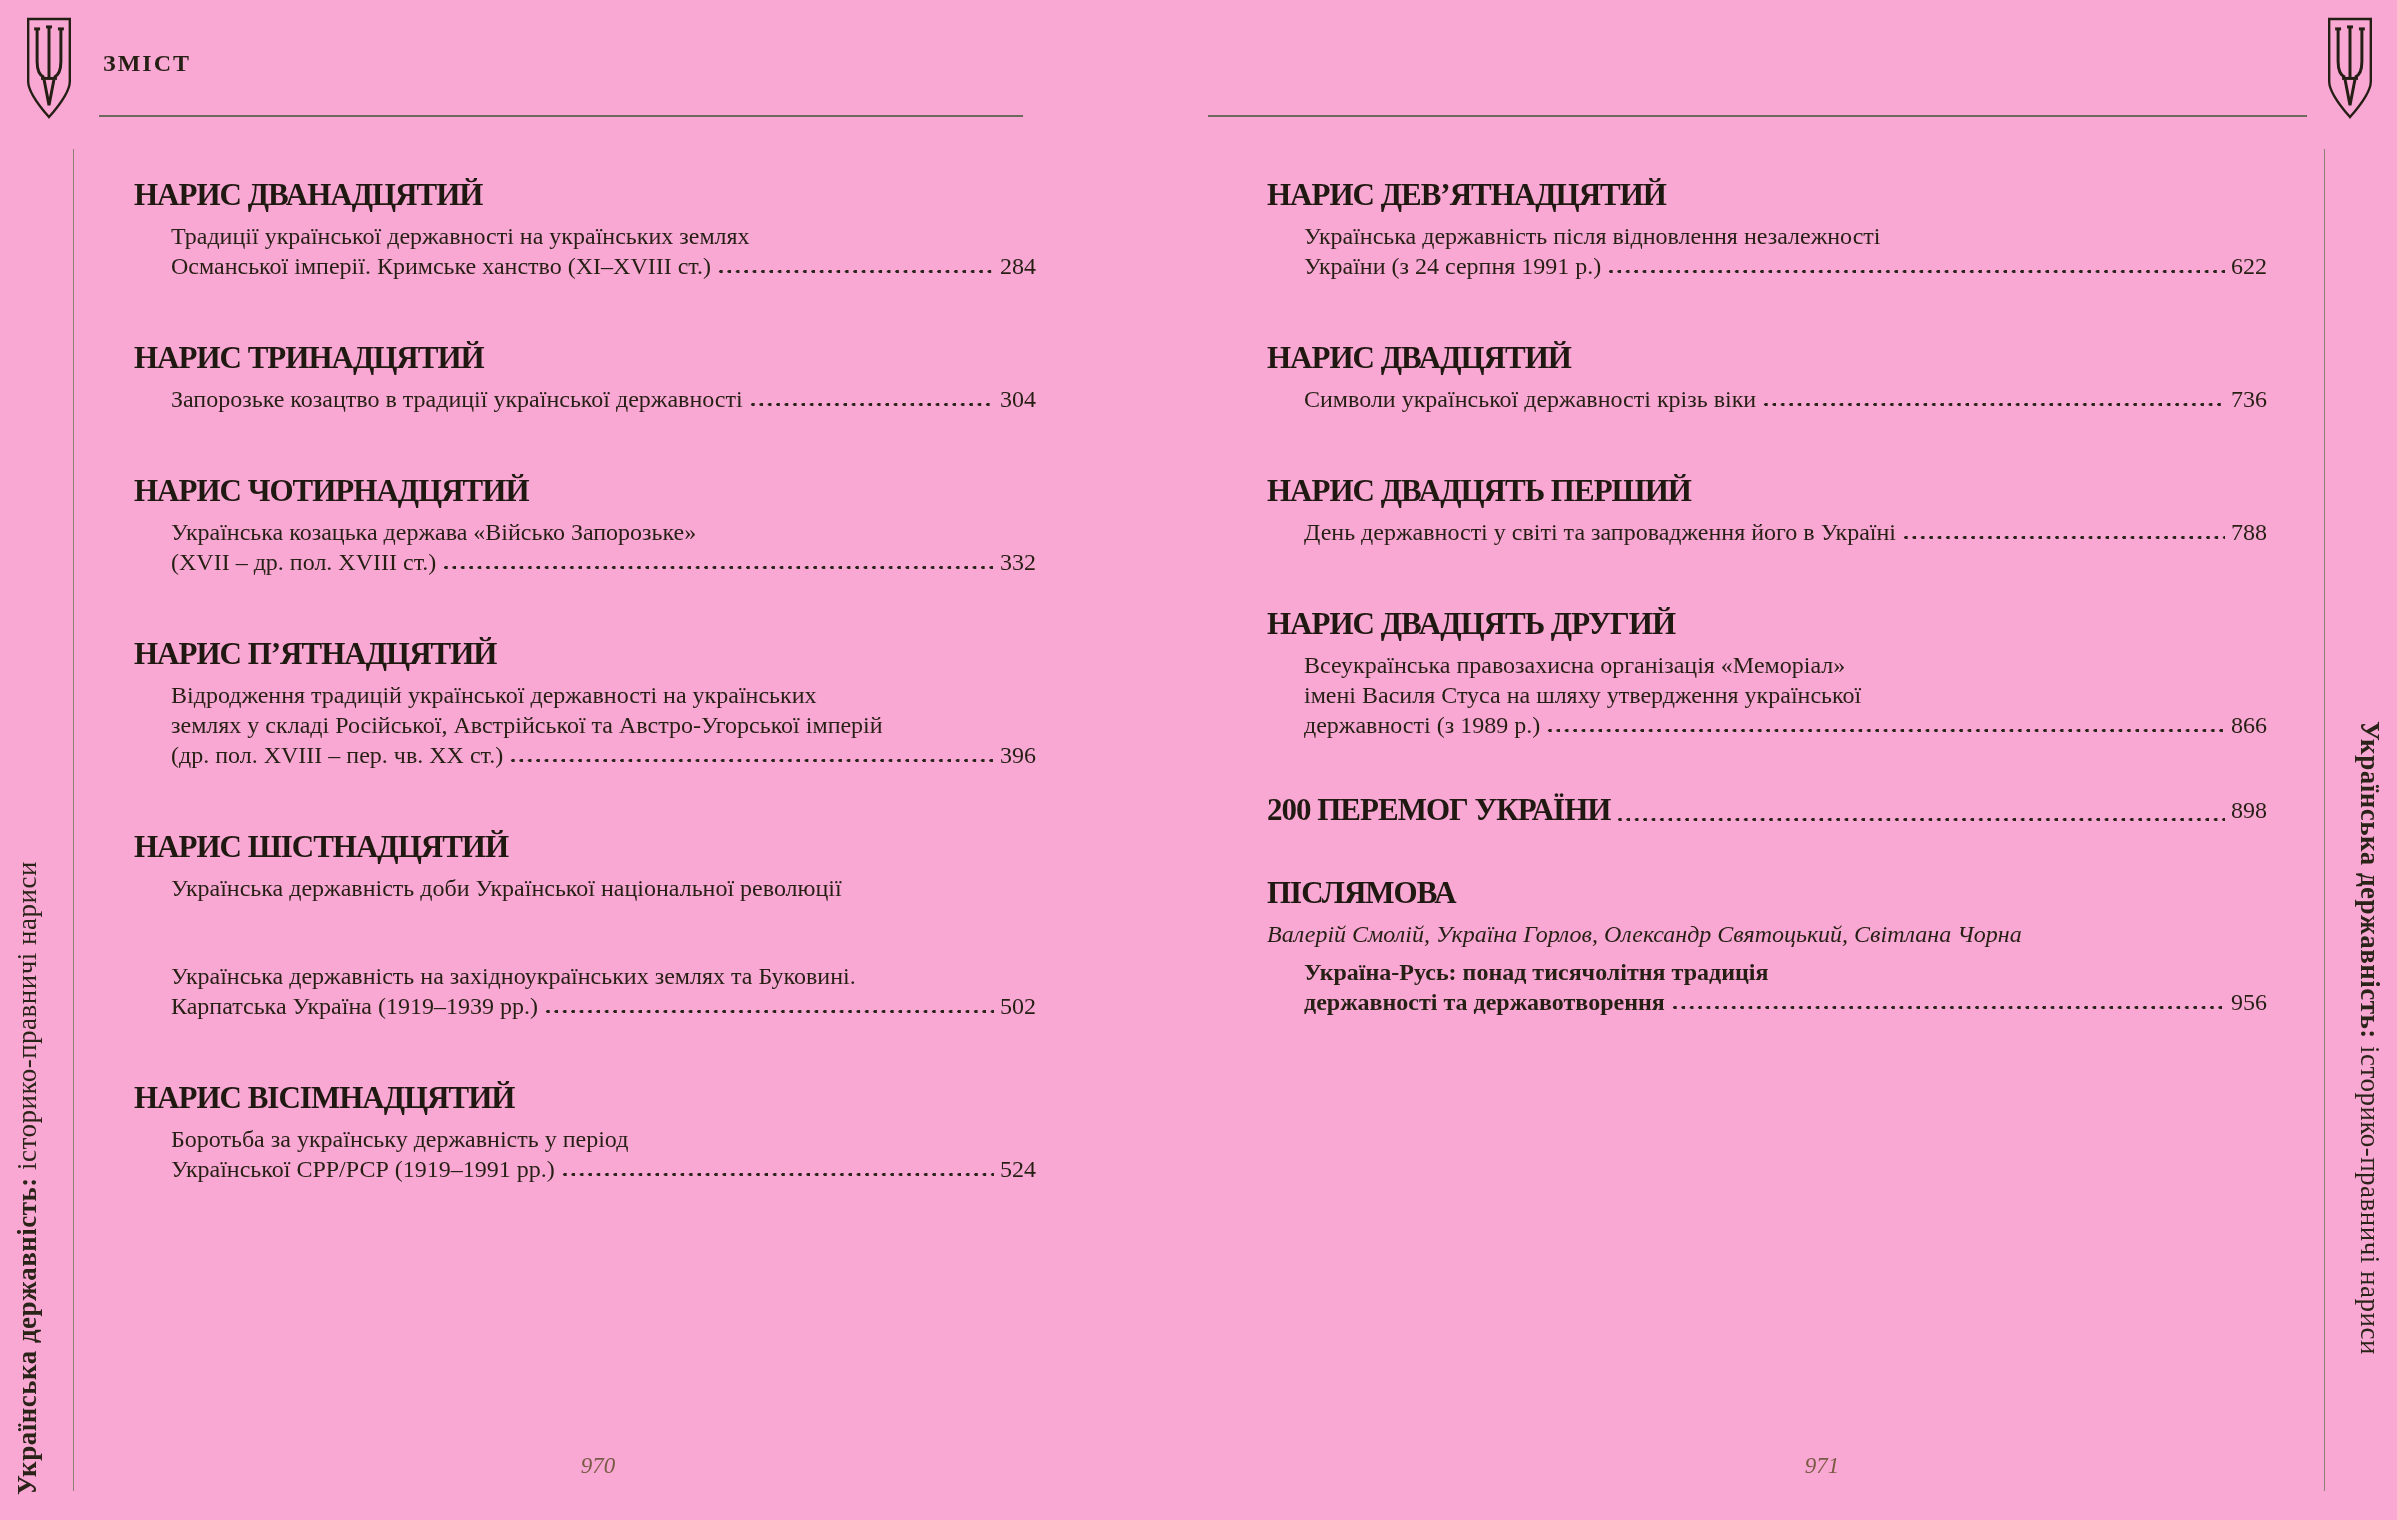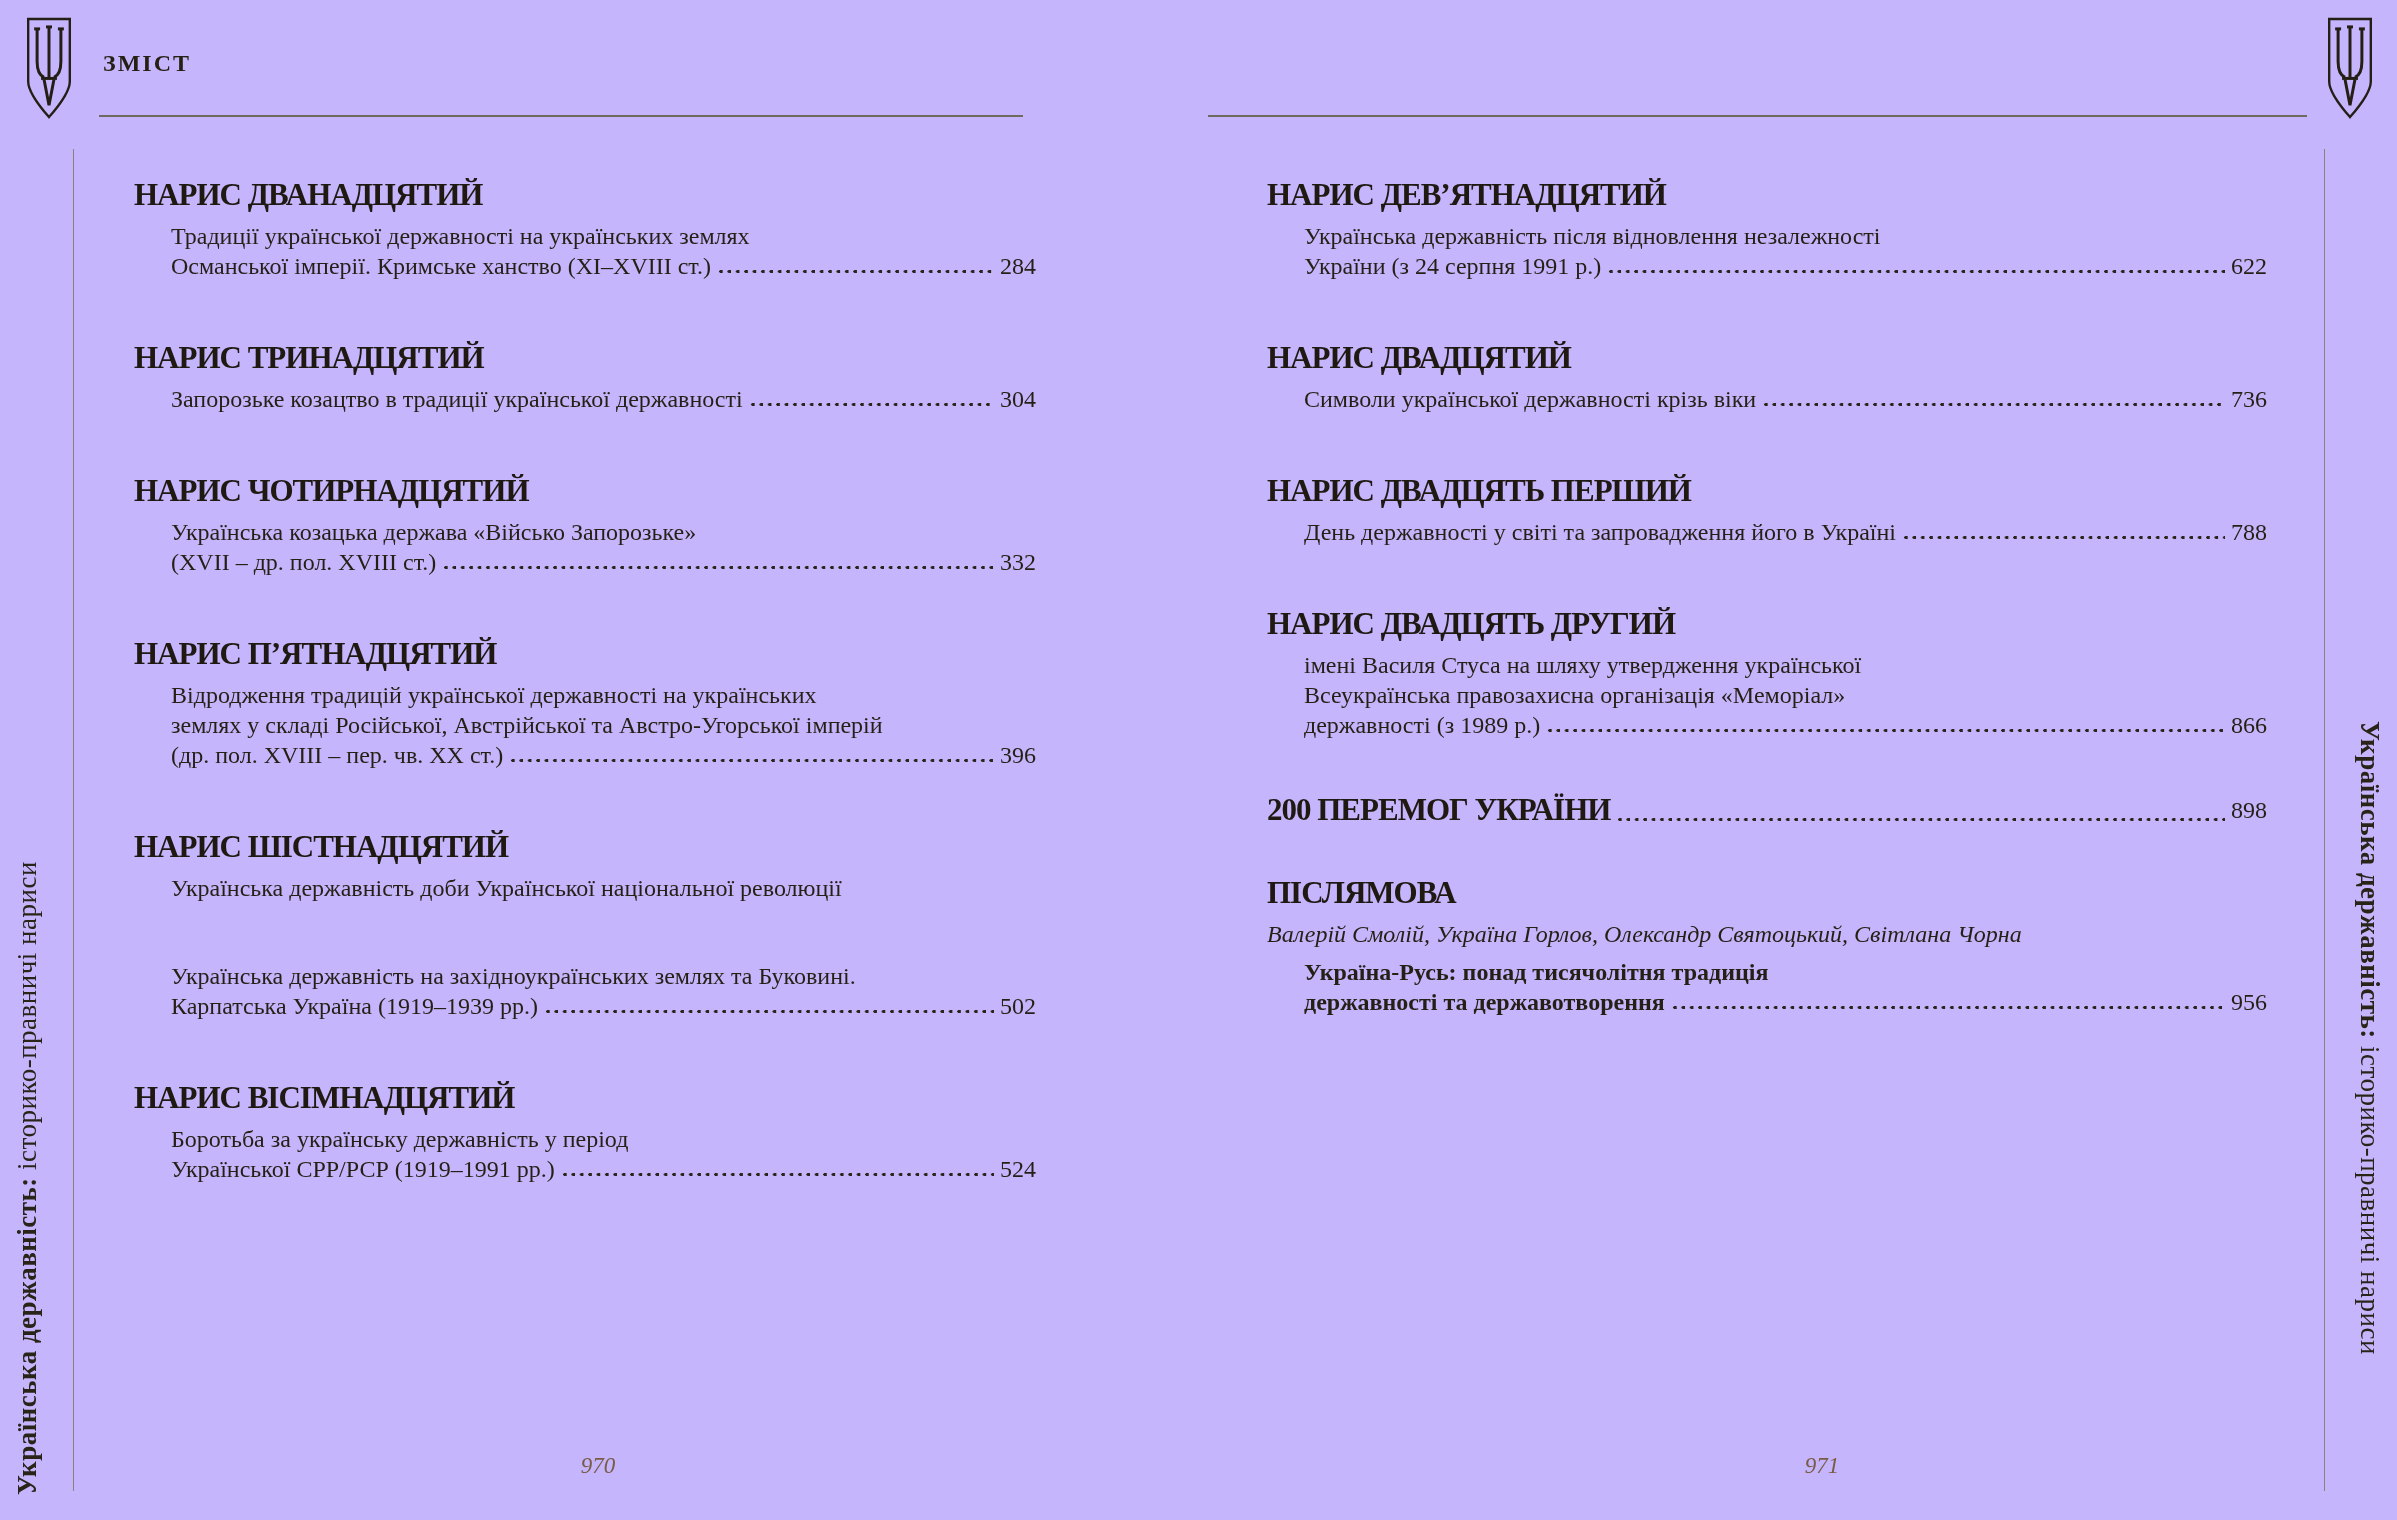--- a/index.html
+++ b/index.html
@@ -1,19 +1,19 @@
 <!DOCTYPE html>
 <html><head>
 <meta charset="utf-8">
 <style>
   html,body{margin:0;padding:0;}
   #canvas{
     position:relative;
     width:2398px;height:1521px;
-    background:#c4b5fd;
+    background:#f9a8d4;
     font-family:"Liberation Serif","DejaVu Serif",serif;
     color:#261f14;
     overflow:hidden;
   }
   
   .zmist{
     position:absolute;left:103px;top:50px;
     font-size:24px;font-weight:bold;letter-spacing:2px;
   }
   .hrule{position:absolute;top:115px;height:2px;background:#6f6a5e;}
@@ -222,22 +222,22 @@
           <div class="toc-line">
             <span class="txt">День державності у світі та запровадження його в Україні</span>
             <span class="leader"></span>
             <span class="pg">788</span>
           </div>
         </div>
       </div>
       <div class="entry tight">
         <div class="h">НАРИС ДВАДЦЯТЬ ДРУГИЙ</div>
         <div class="body">
+          <div class="ln">Всеукраїнська правозахисна організація «Меморіал»</div>
           <div class="ln">імені Василя Стуса на шляху утвердження української</div>
-          <div class="ln">Всеукраїнська правозахисна організація «Меморіал»</div>
           <div class="toc-line">
             <span class="txt">державності (з 1989 р.)</span>
             <span class="leader"></span>
             <span class="pg">866</span>
           </div>
         </div>
       </div>
       <div class="entry v200">
         <div class="toc-line big">
           <span class="txt h-inline">200 ПЕРЕМОГ УКРАЇНИ</span>

